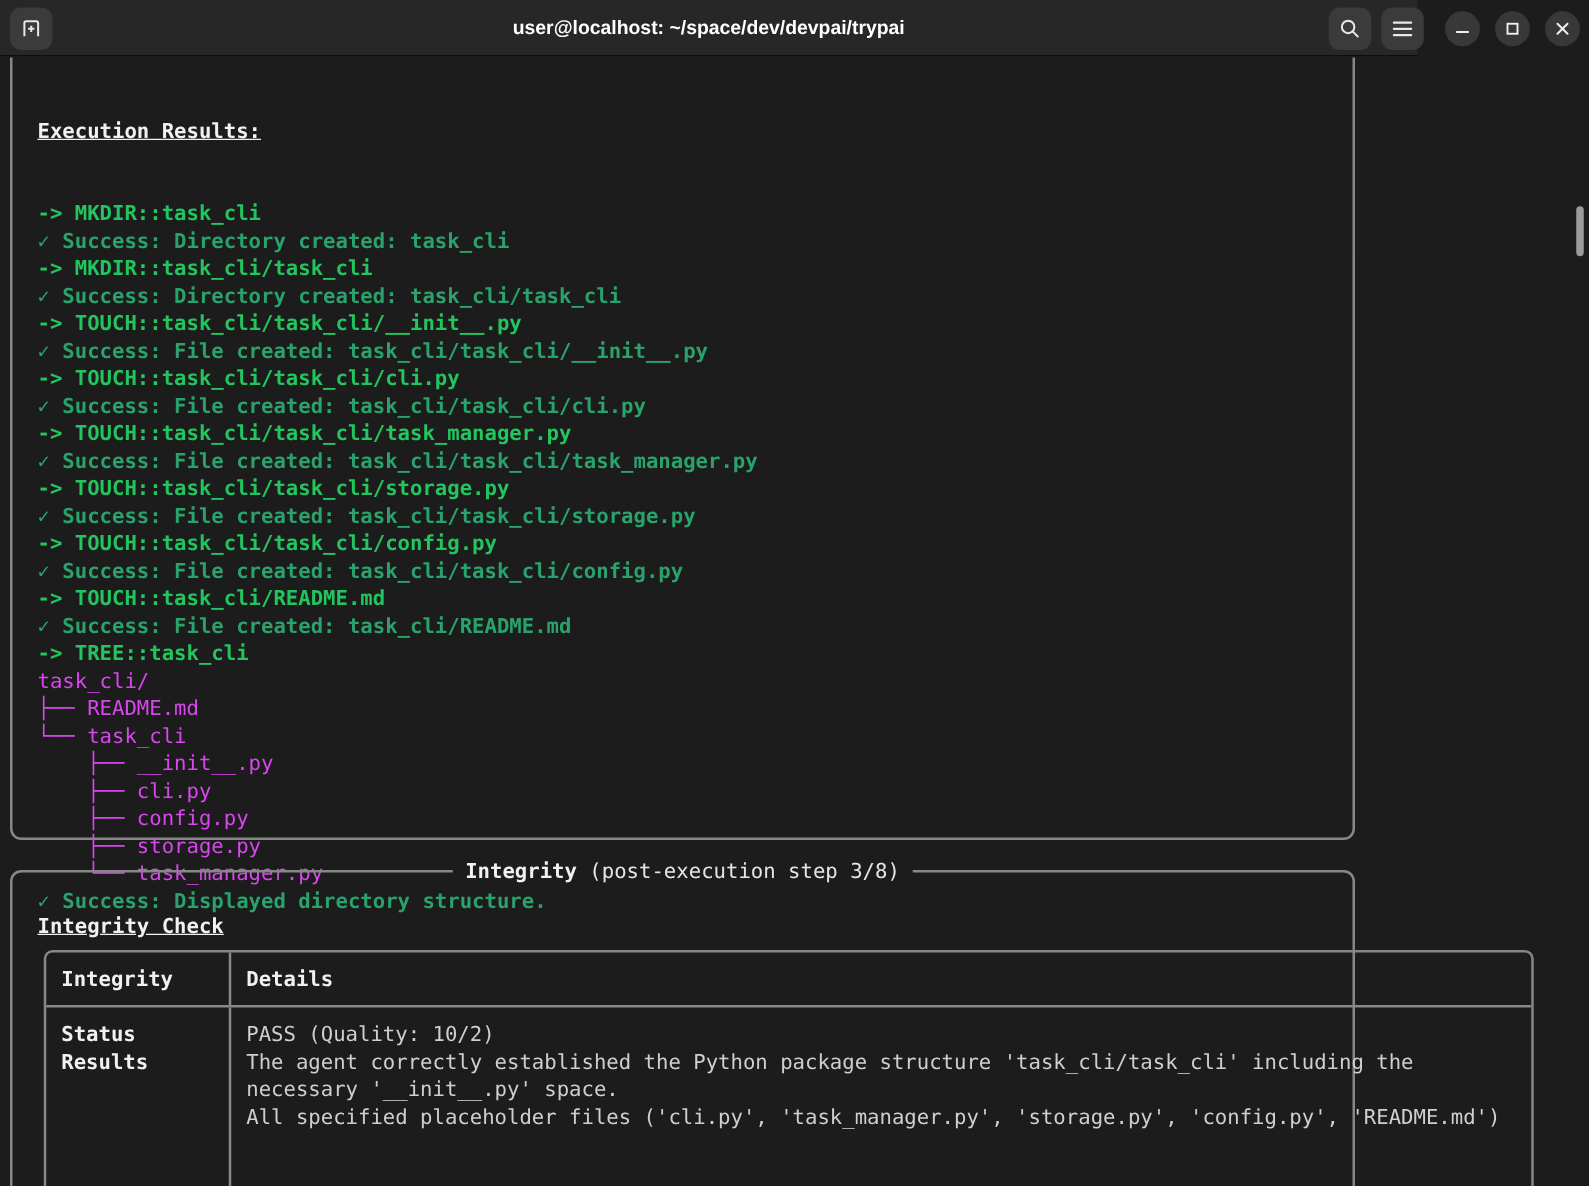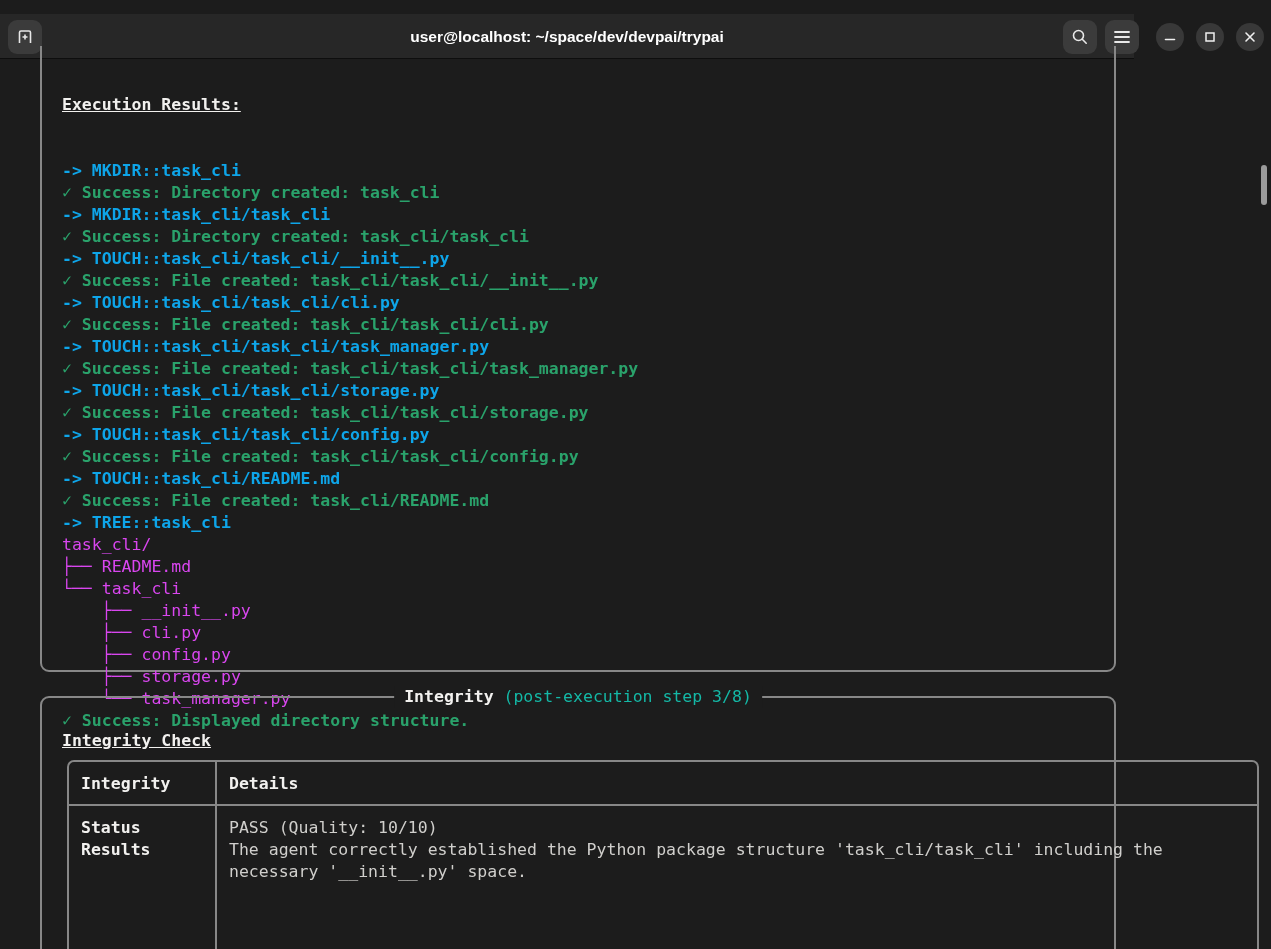--- a/index.html
+++ b/index.html
@@ -7,21 +7,21 @@
   body {
     background:#1c1c1c;
     font-family:"DejaVu Sans Mono", monospace;
     font-size:16.5px;
     color:#d0cfcc;
     position:relative;
   }
 
   
   .titlebar {
-    position:absolute; top:14px; left:0; width:1134px; height:45px;
+    position:absolute; top:0; left:0; width:1134px; height:45px;
     background:#272727; border-bottom:1px solid #0e0e0e;
   }
   .tb-btn {
     position:absolute; top:6px; width:34px; height:34px;
     background:#3b3b3b; border-radius:9px;
     display:flex; align-items:center; justify-content:center;
     cursor:pointer;
   }
   .tb-circle {
     position:absolute; top:9px; width:28px; height:28px;
@@ -41,38 +41,37 @@
   
   .app-body {
     position:absolute; top:46px; left:0; width:1271px; height:903px;
     overflow:hidden;
   }
 
   .panel {
     position:absolute; left:8px; width:1076px;
     border:2px solid #878787; border-radius:9px;
     background:transparent;
-    margin-left:32px;
   }
   .panel-exec { top:-14px; height:640px; }
   .panel-integrity { top:650px; height:340px; }
 
   .term-lines { padding:16px 20px 0 20px; white-space:pre; line-height:22px; }
   .tline { height:22px; white-space:pre; }
   .tline.head { color:#f2f1ef; font-weight:bold; text-decoration:underline; }
-  .tline.cmd  { color:#0ea5e9; font-weight:bold; }
+  .tline.cmd  { color:#22c55e; font-weight:bold; }
   .tline.ok   { color:#2aa26b; font-weight:bold; }
   .tline.tree { color:#d946ef; }
 
   .legend {
     position:absolute; top:-12px; left:50%; transform:translateX(-50%);
     background:#1c1c1c; padding:0 10px; white-space:pre; line-height:22px;
   }
   .legend .lg-title { color:#f2f1ef; font-weight:bold; }
-  .legend .lg-sub   { color:#14b8a6;text-align:right; }
+  .legend .lg-sub   { color:#e5e5e5;text-align:right; }
 
   .integrity-heading {
     margin:32px 0 0 20px; color:#f2f1ef; font-weight:bold;
     text-decoration:underline; line-height:22px; display:inline-block;
   }
 
   .itable {
     position:absolute; left:25px; top:62px; width:1192px; height:260px;
     border:2px solid #878787; border-radius:7px;
     display:flex; flex-direction:column;
@@ -172,22 +171,23 @@
       <div class="itable-header">
         <div class="col-1">Integrity</div>
         <div class="col-2">Details</div>
       </div>
       <div class="itable-body">
         <div class="col-1">
           <div class="rlabel">Status</div>
           <div class="rlabel">Results</div>
         </div>
         <div class="col-2">
-            <div class="dline">PASS (Quality: 10/10)</div>
+            <div class="dline">PASS (Quality: 10/2)</div>
             <div class="dline">The agent correctly established the Python package structure 'task_cli/task_cli' including the</div>
             <div class="dline">necessary '__init__.py' space.</div>
+            <div class="dline">All specified placeholder files ('cli.py', 'task_manager.py', 'storage.py', 'config.py', 'README.md')</div>
           </div>
       </div>
     </div>
   </div>
 
   <div class="scroll-thumb"></div>
 </div>
 
 </body></html>

